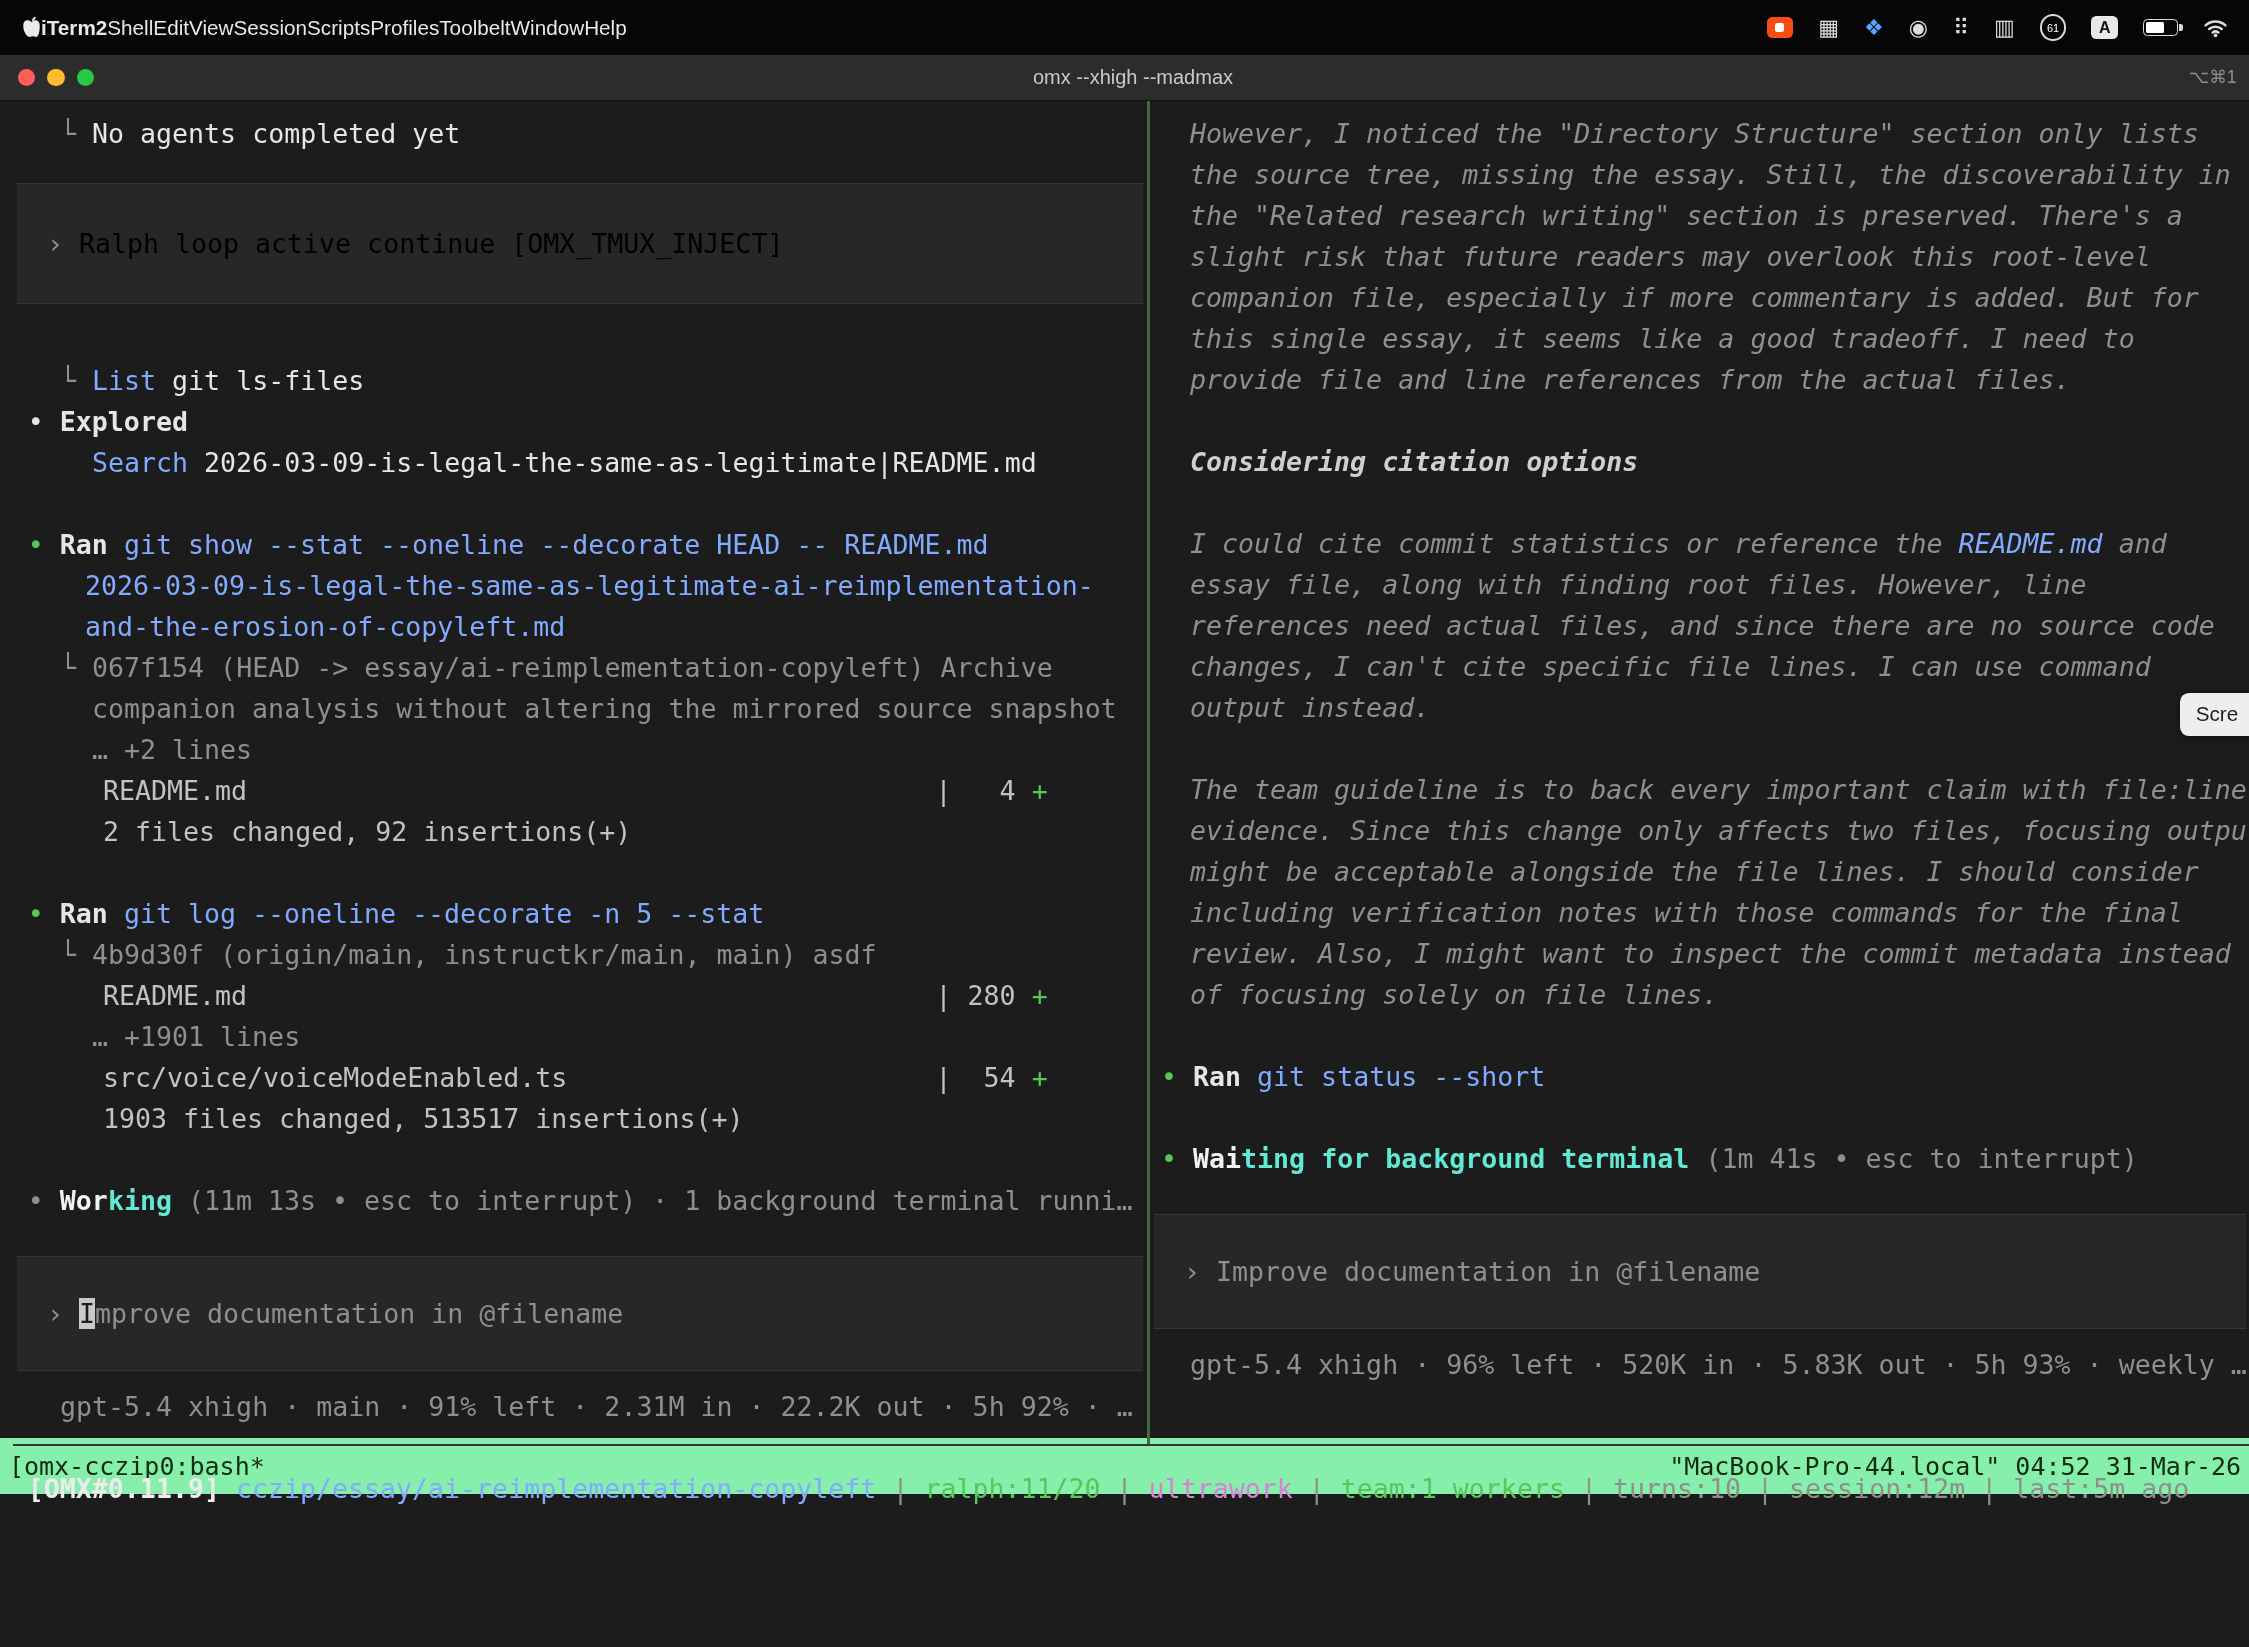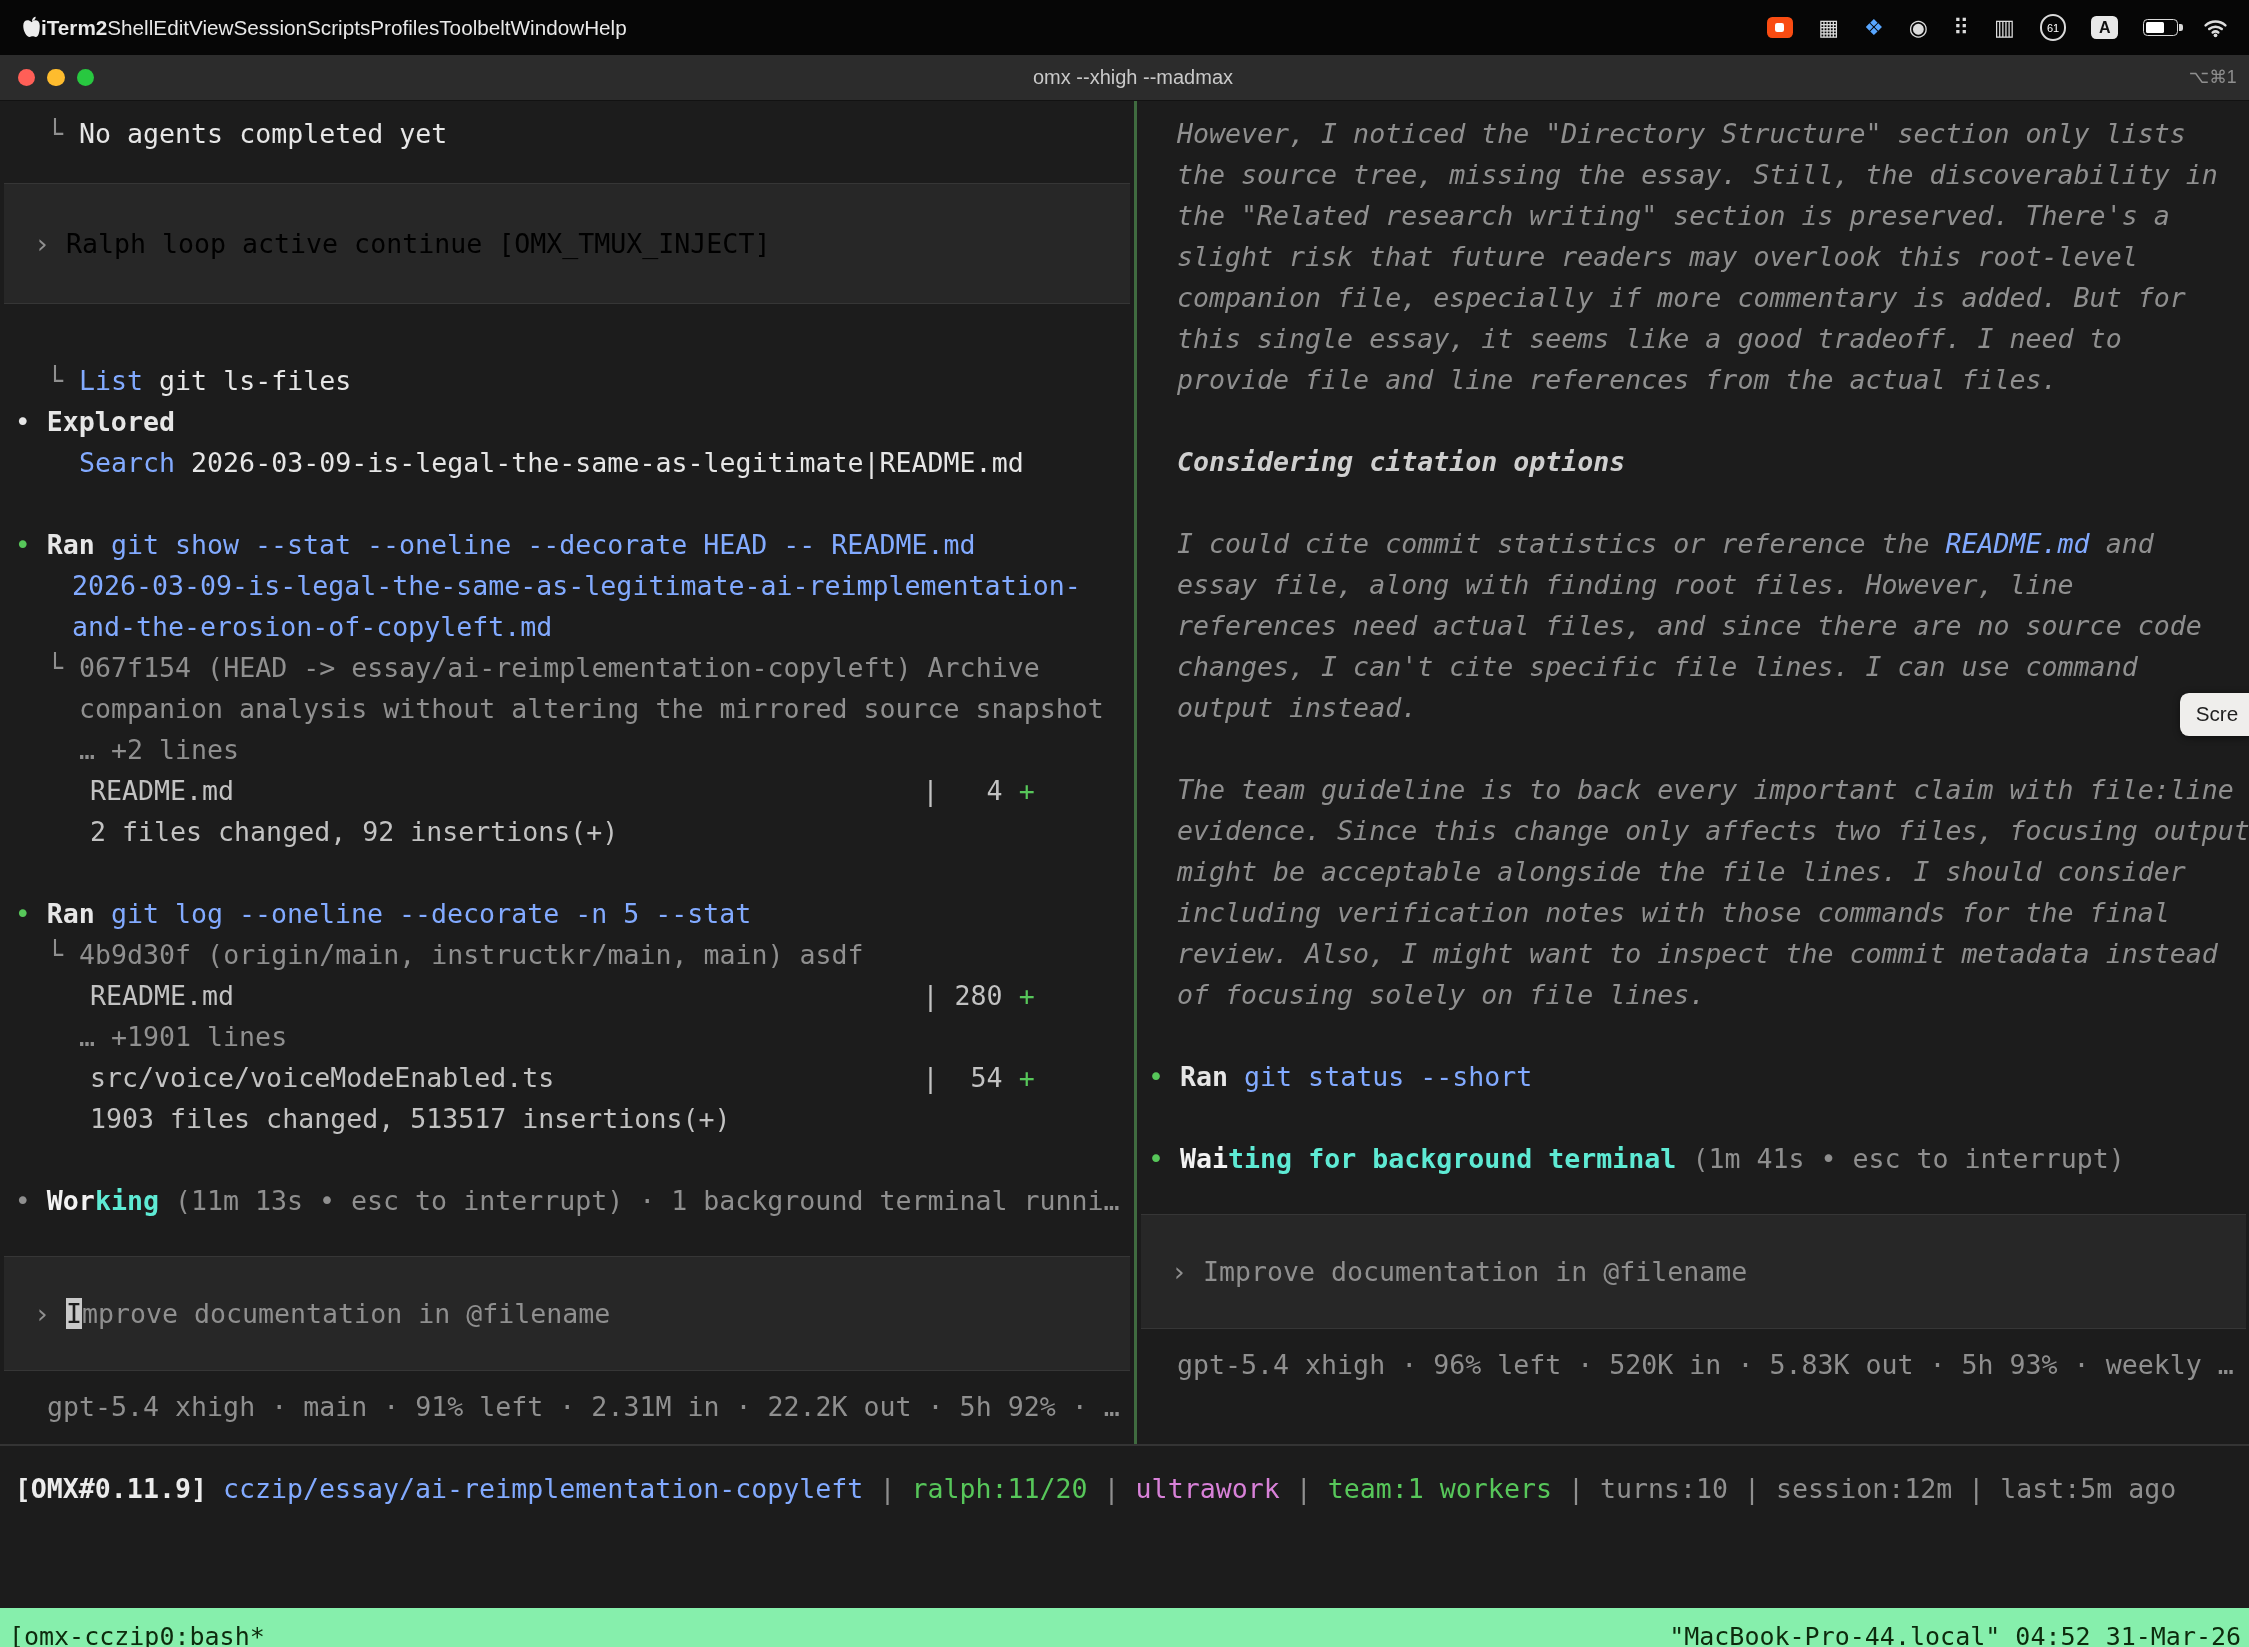--- a/index.html
+++ b/index.html
@@ -38,21 +38,21 @@
               position:relative; border-bottom:1.5px solid #121212; }
   .lights { display:flex; gap:11.8px; padding-left:17.7px; z-index:2; }
   .light { width:17.7px; height:17.7px; border-radius:50%; }
   .red { background:#ff5f57; } .yellow { background:#febc2e; } .grn { background:#28c840; }
   .title { position:absolute; left:16px; right:0; text-align:center; color:#c9c9c9;
            font:500 20px "Liberation Sans", sans-serif; }
   .tb-shortcut { margin-left:auto; padding-right:13.3px; color:#8f8f8f; z-index:2;
                  font-family:"Liberation Sans", sans-serif; font-size:17.7px; }
 
   
-  .term { position:relative; height:1507px; background:#1c1c1c; }
+  .term { position:relative; height:1337px; background:#1c1c1c;margin-left:13px; }
   .panes { display:flex; height:1343px; overflow:hidden; }
   .pane { overflow:hidden; padding-top:11.8px; }
   .pane-left { width:1137px; border-right:3px solid #3f6b3f; }
   .pane-right { flex:1; }
 
   .line { height:41px; line-height:41px; font-size:26.6px; white-space:pre; color:#e6e6e6; }
   .blank { height:41px; }
   .dim  { color:#8f8f8f; } .mid { color:#c2c2c2; } .blue { color:#82aaff; }
   .green{ color:#57c75a; } .mag { color:#d881d8; }
   .b { font-weight:bold; } .it { font-style:italic; }

